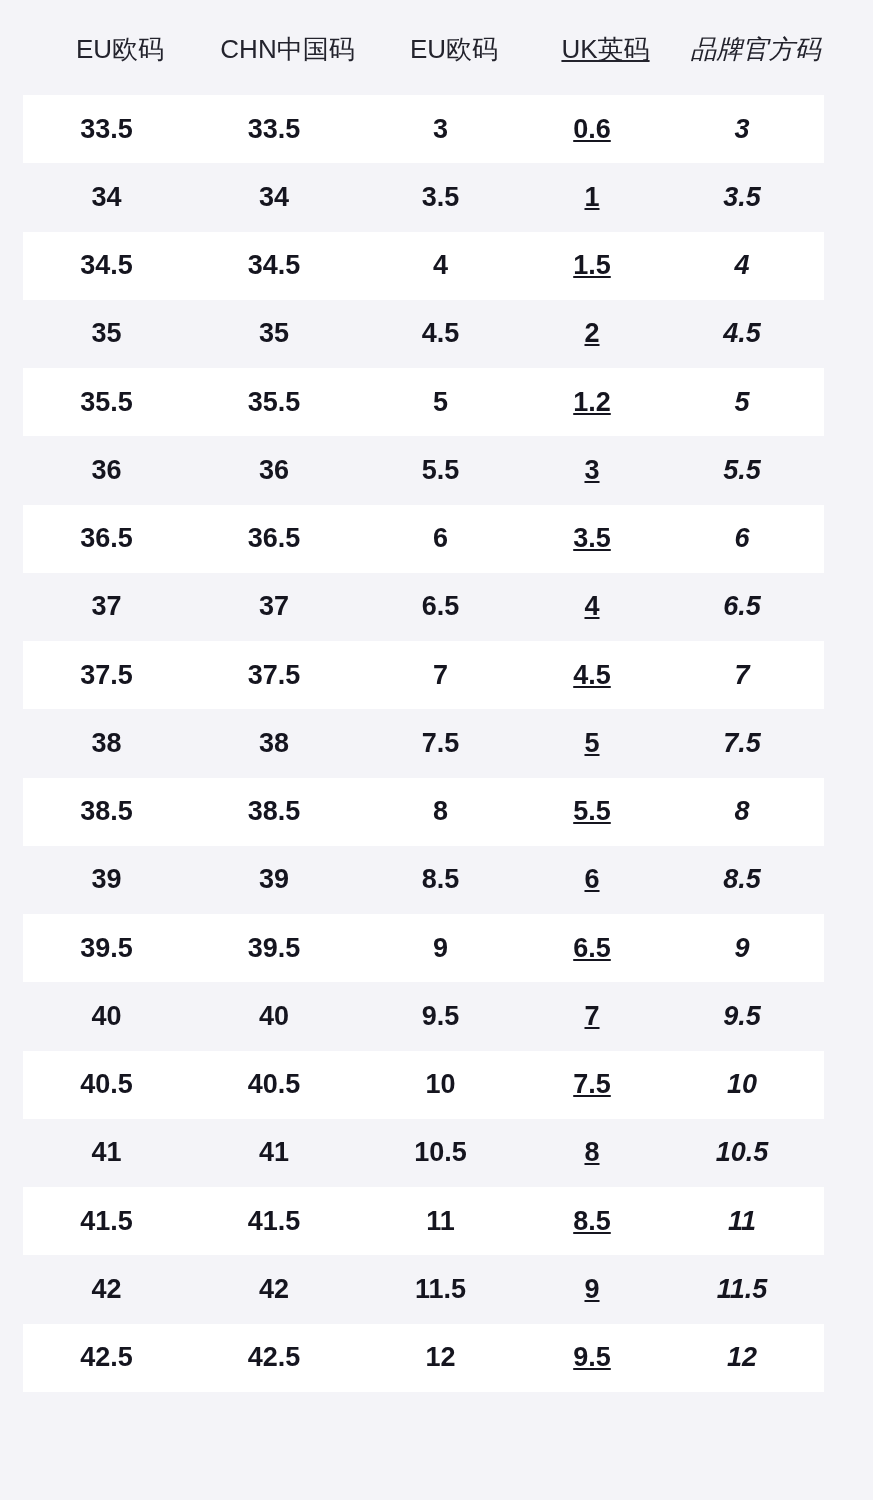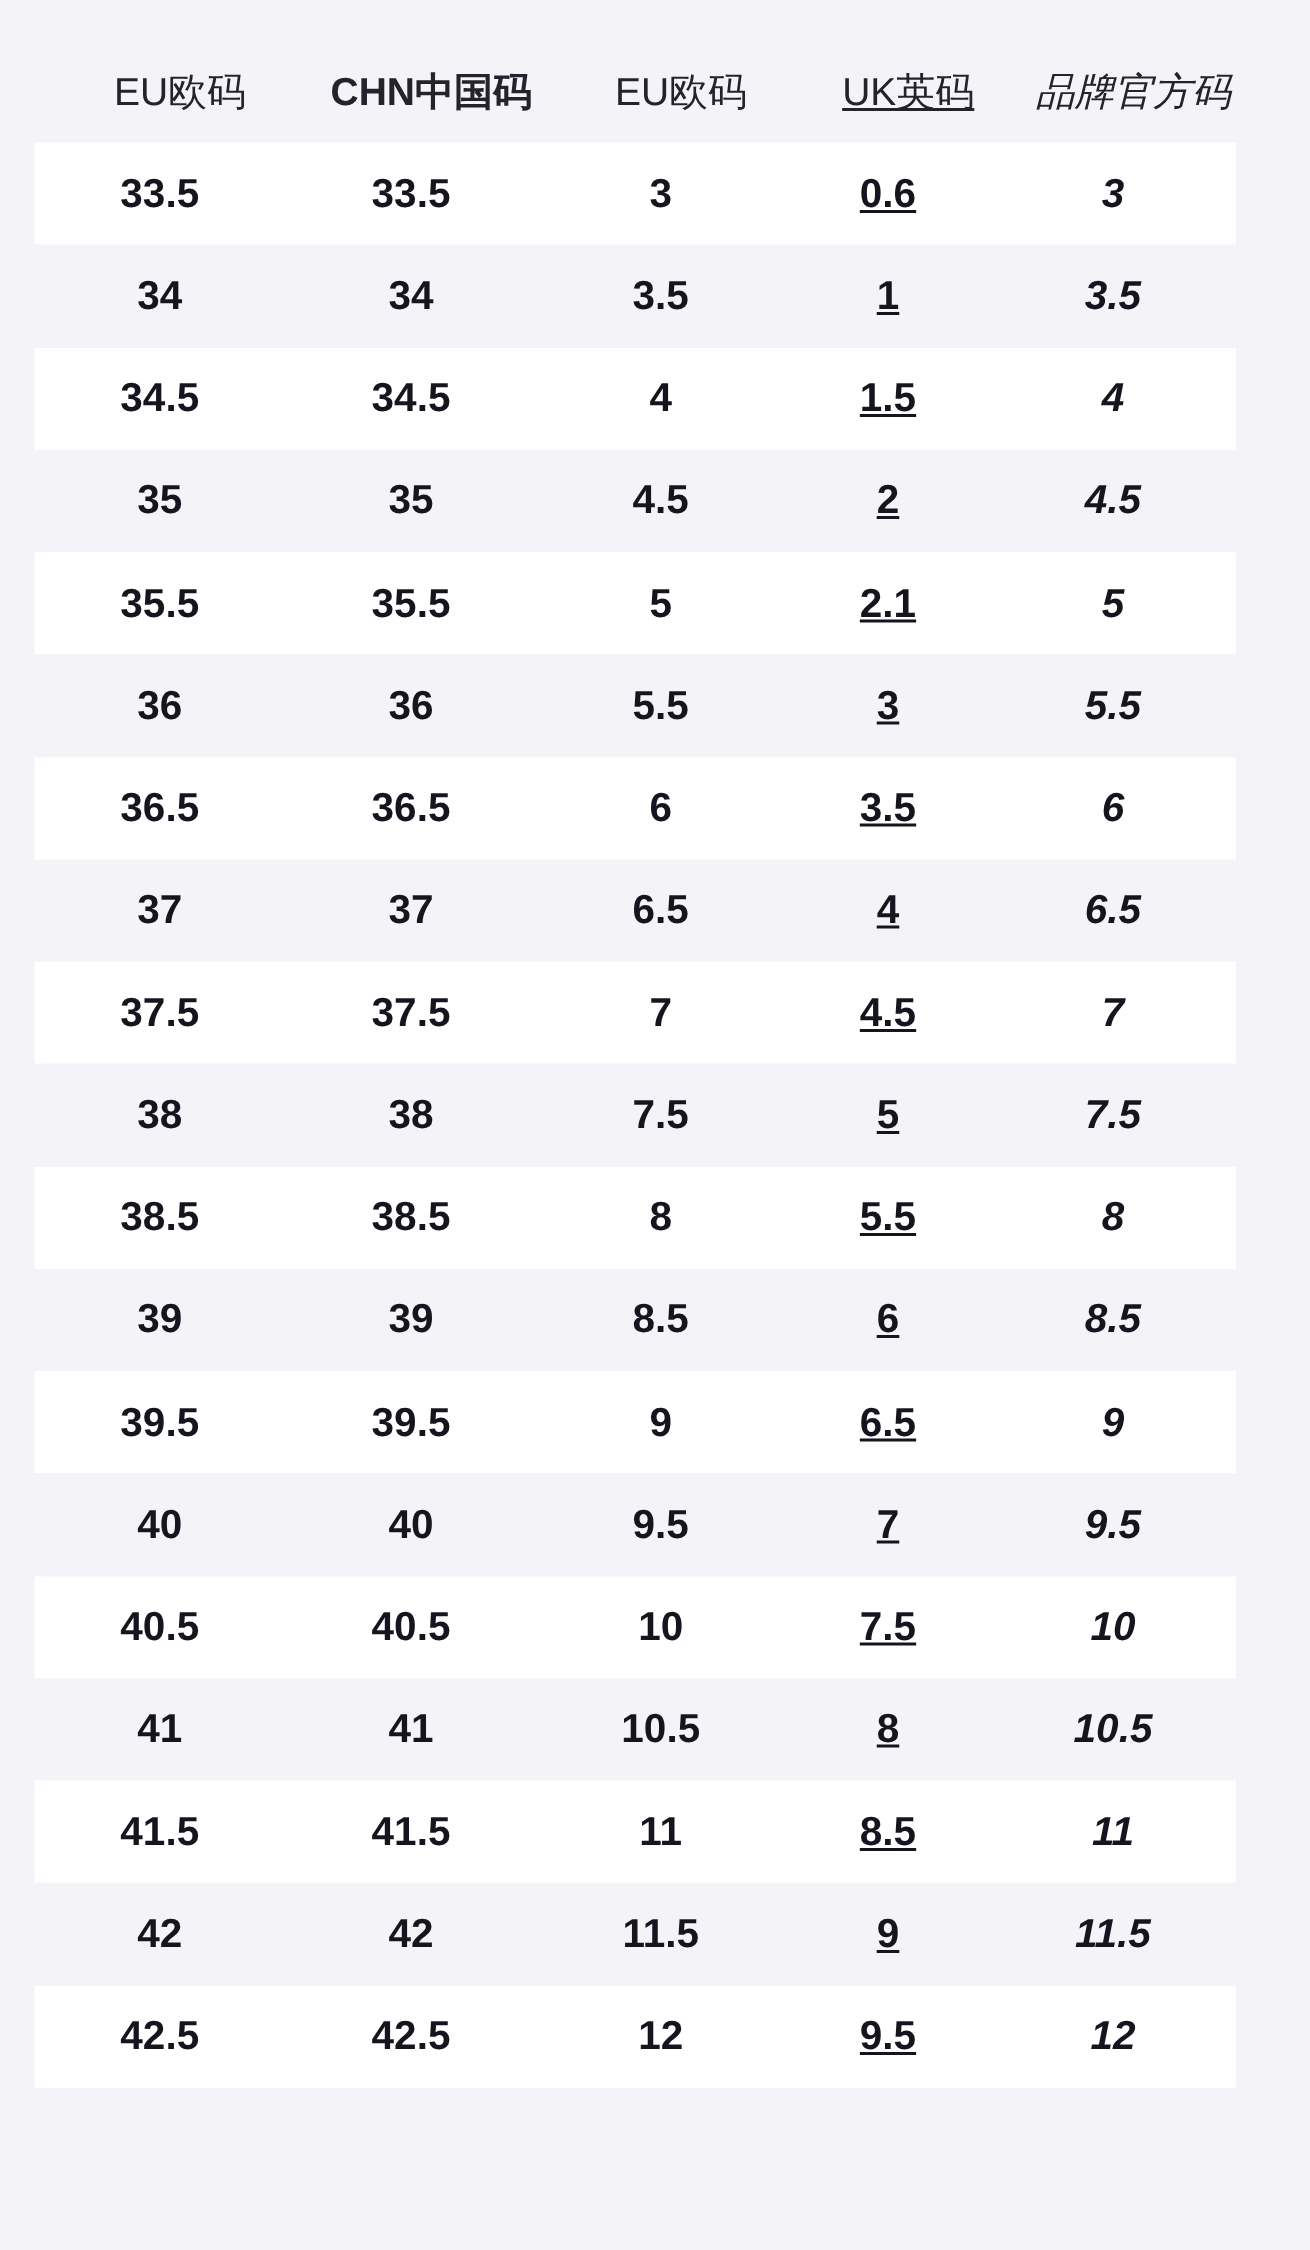--- a/index.html
+++ b/index.html
@@ -23,34 +23,34 @@
   }
 
   
   .table-header {
     position: absolute;
     left: 36px;
     top: 36px;
     width: 801px;
     height: 50px;
     display: flex;
-    align-items: center;
+    align-items: flex-start;
   }
   .header-cell {
     text-align: center;
     font-size: 26px;
     font-weight: 400;
     color: #23232d;
     letter-spacing: 0px;
     white-space: nowrap;
     line-height: 1;
   }
   
   .col-1 { width: 168px; }
-  .col-2 { width: 167px; font-weight: bold; }
+  .col-2 { width: 167px; }
   .col-3 { width: 166px; }
   .col-4 { width: 137px; text-decoration: underline; }
   .col-5 { width: 163px; font-style: italic; }
 
   
   .table-body {
     position: absolute;
     left: 0;
     top: 95px;
     width: 846px;
@@ -115,21 +115,21 @@
         <div class="data-cell col-1">35</div>
         <div class="data-cell col-2">35</div>
         <div class="data-cell col-3">4.5</div>
         <div class="data-cell col-4">2</div>
         <div class="data-cell col-5">4.5</div>
       </div>
       <div class="table-row striped">
         <div class="data-cell col-1">35.5</div>
         <div class="data-cell col-2">35.5</div>
         <div class="data-cell col-3">5</div>
-        <div class="data-cell col-4">2.1</div>
+        <div class="data-cell col-4">1.2</div>
         <div class="data-cell col-5">5</div>
       </div>
       <div class="table-row">
         <div class="data-cell col-1">36</div>
         <div class="data-cell col-2">36</div>
         <div class="data-cell col-3">5.5</div>
         <div class="data-cell col-4">3</div>
         <div class="data-cell col-5">5.5</div>
       </div>
       <div class="table-row striped">

